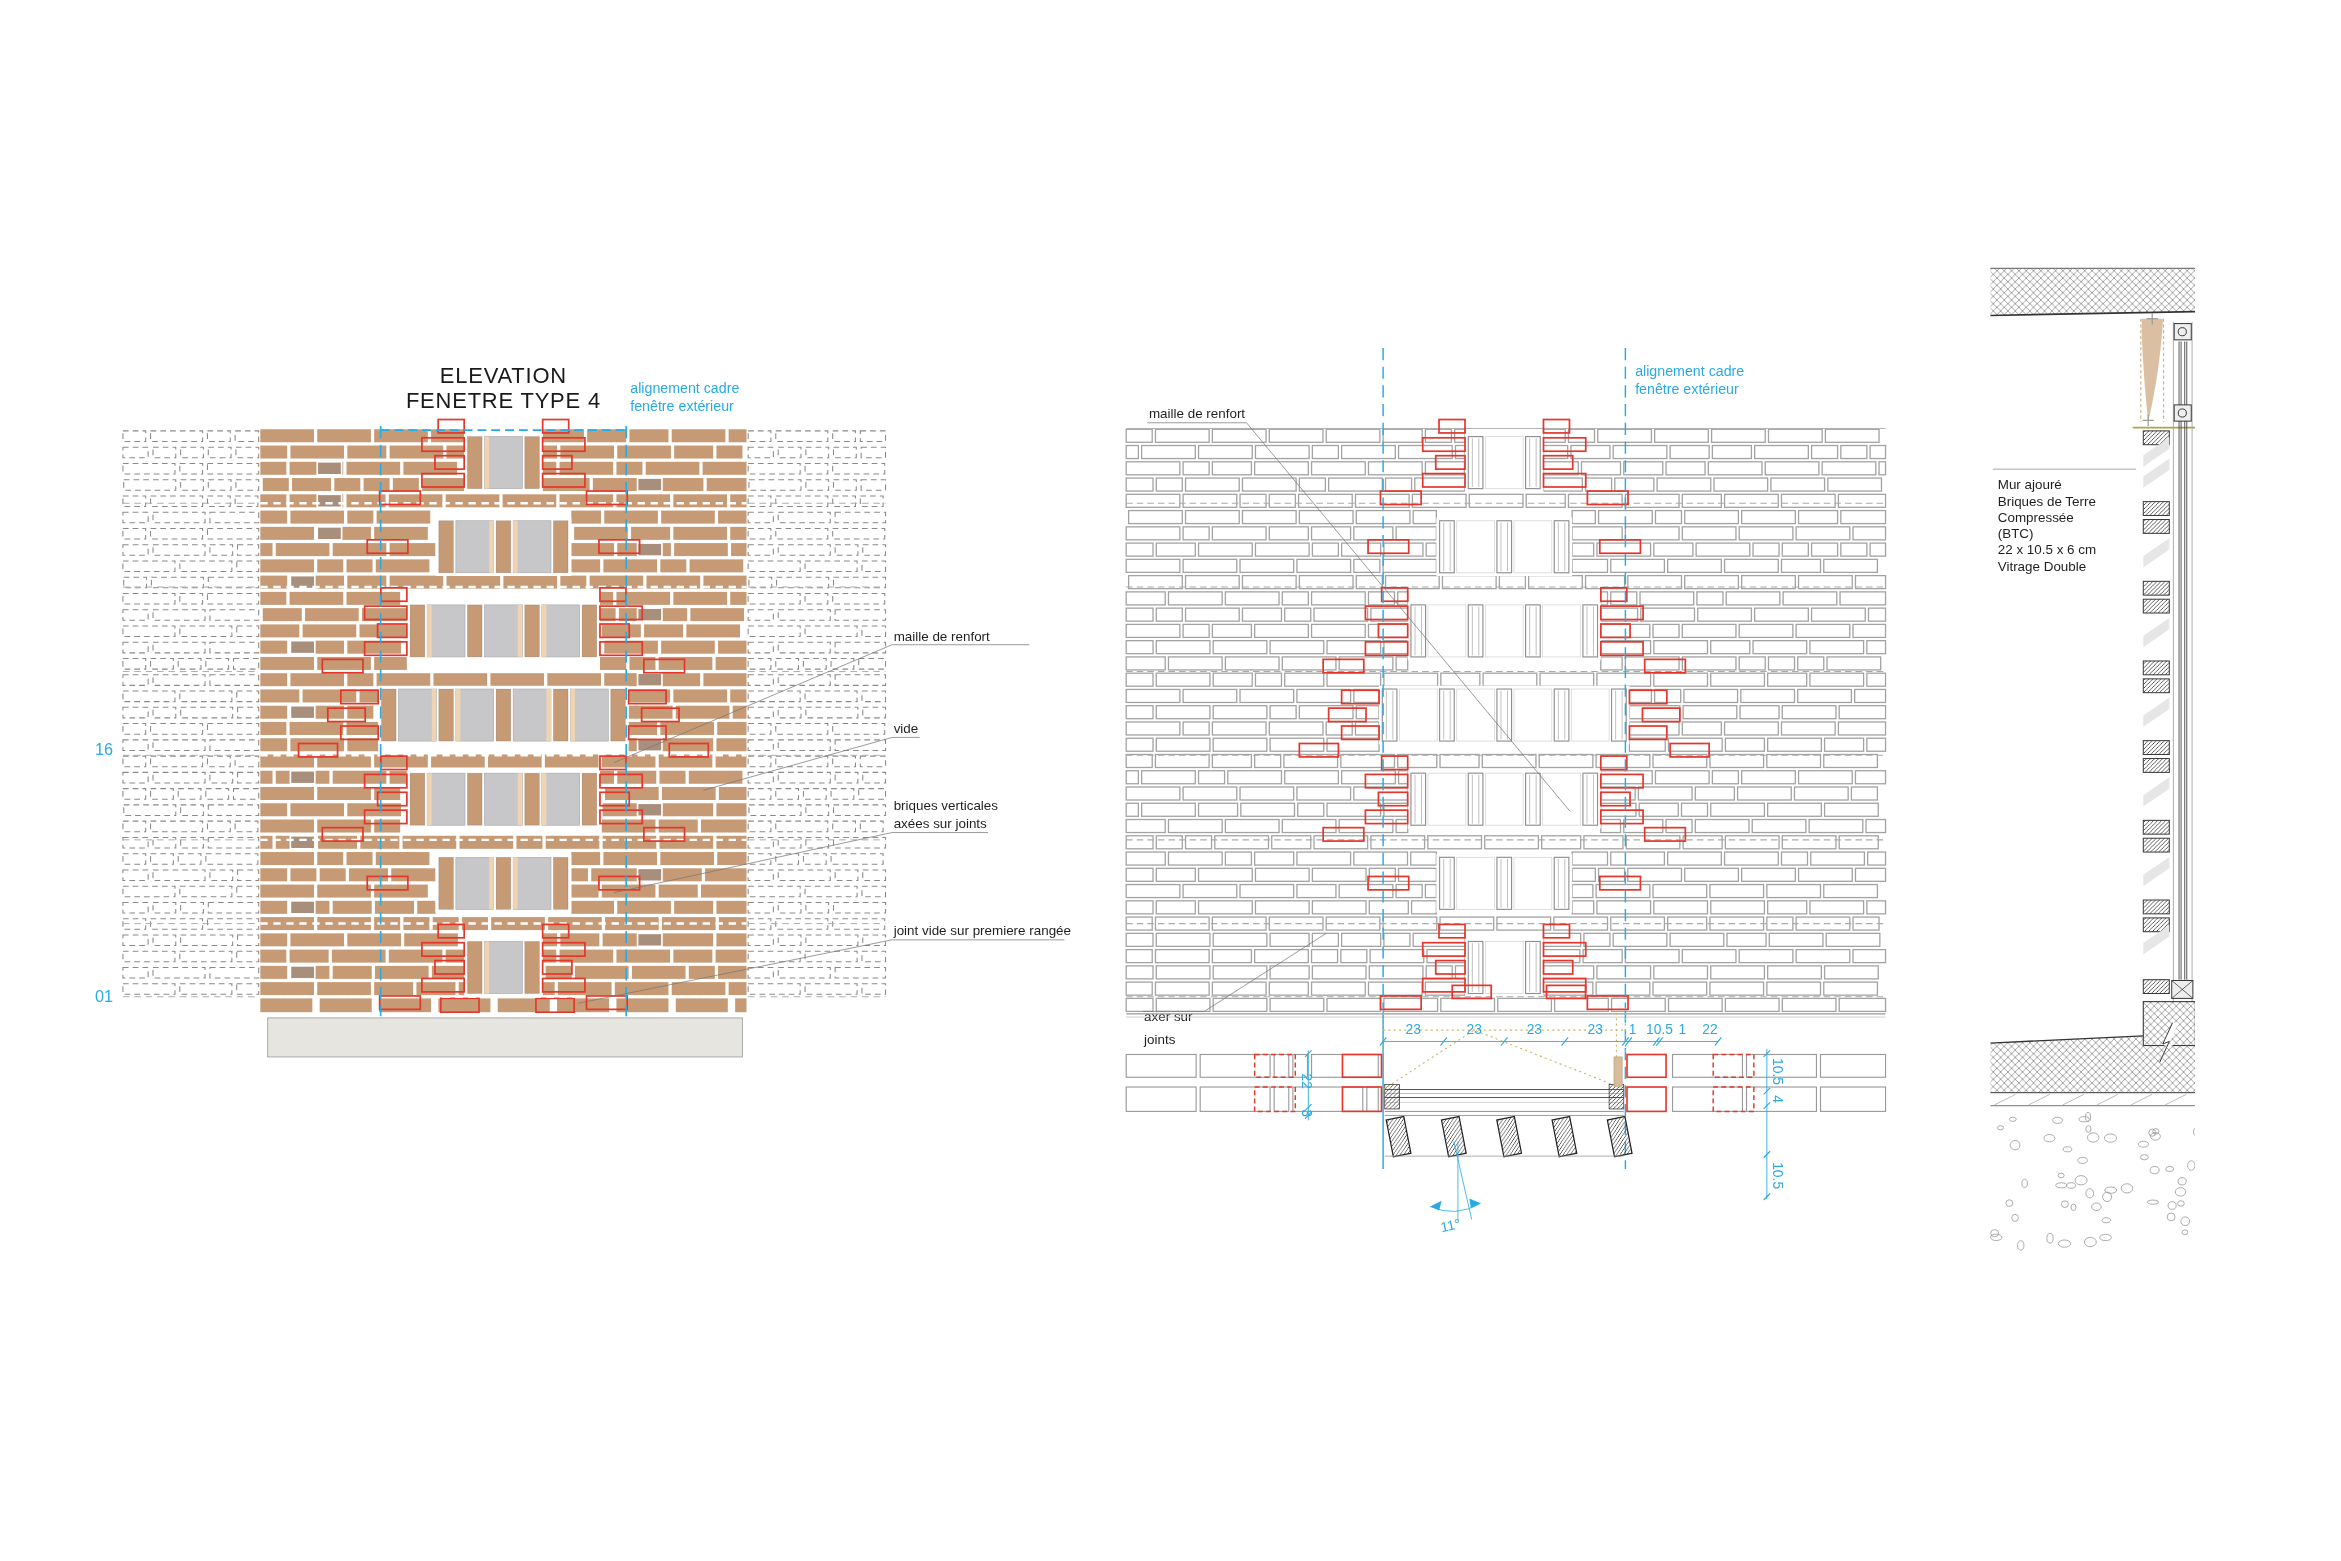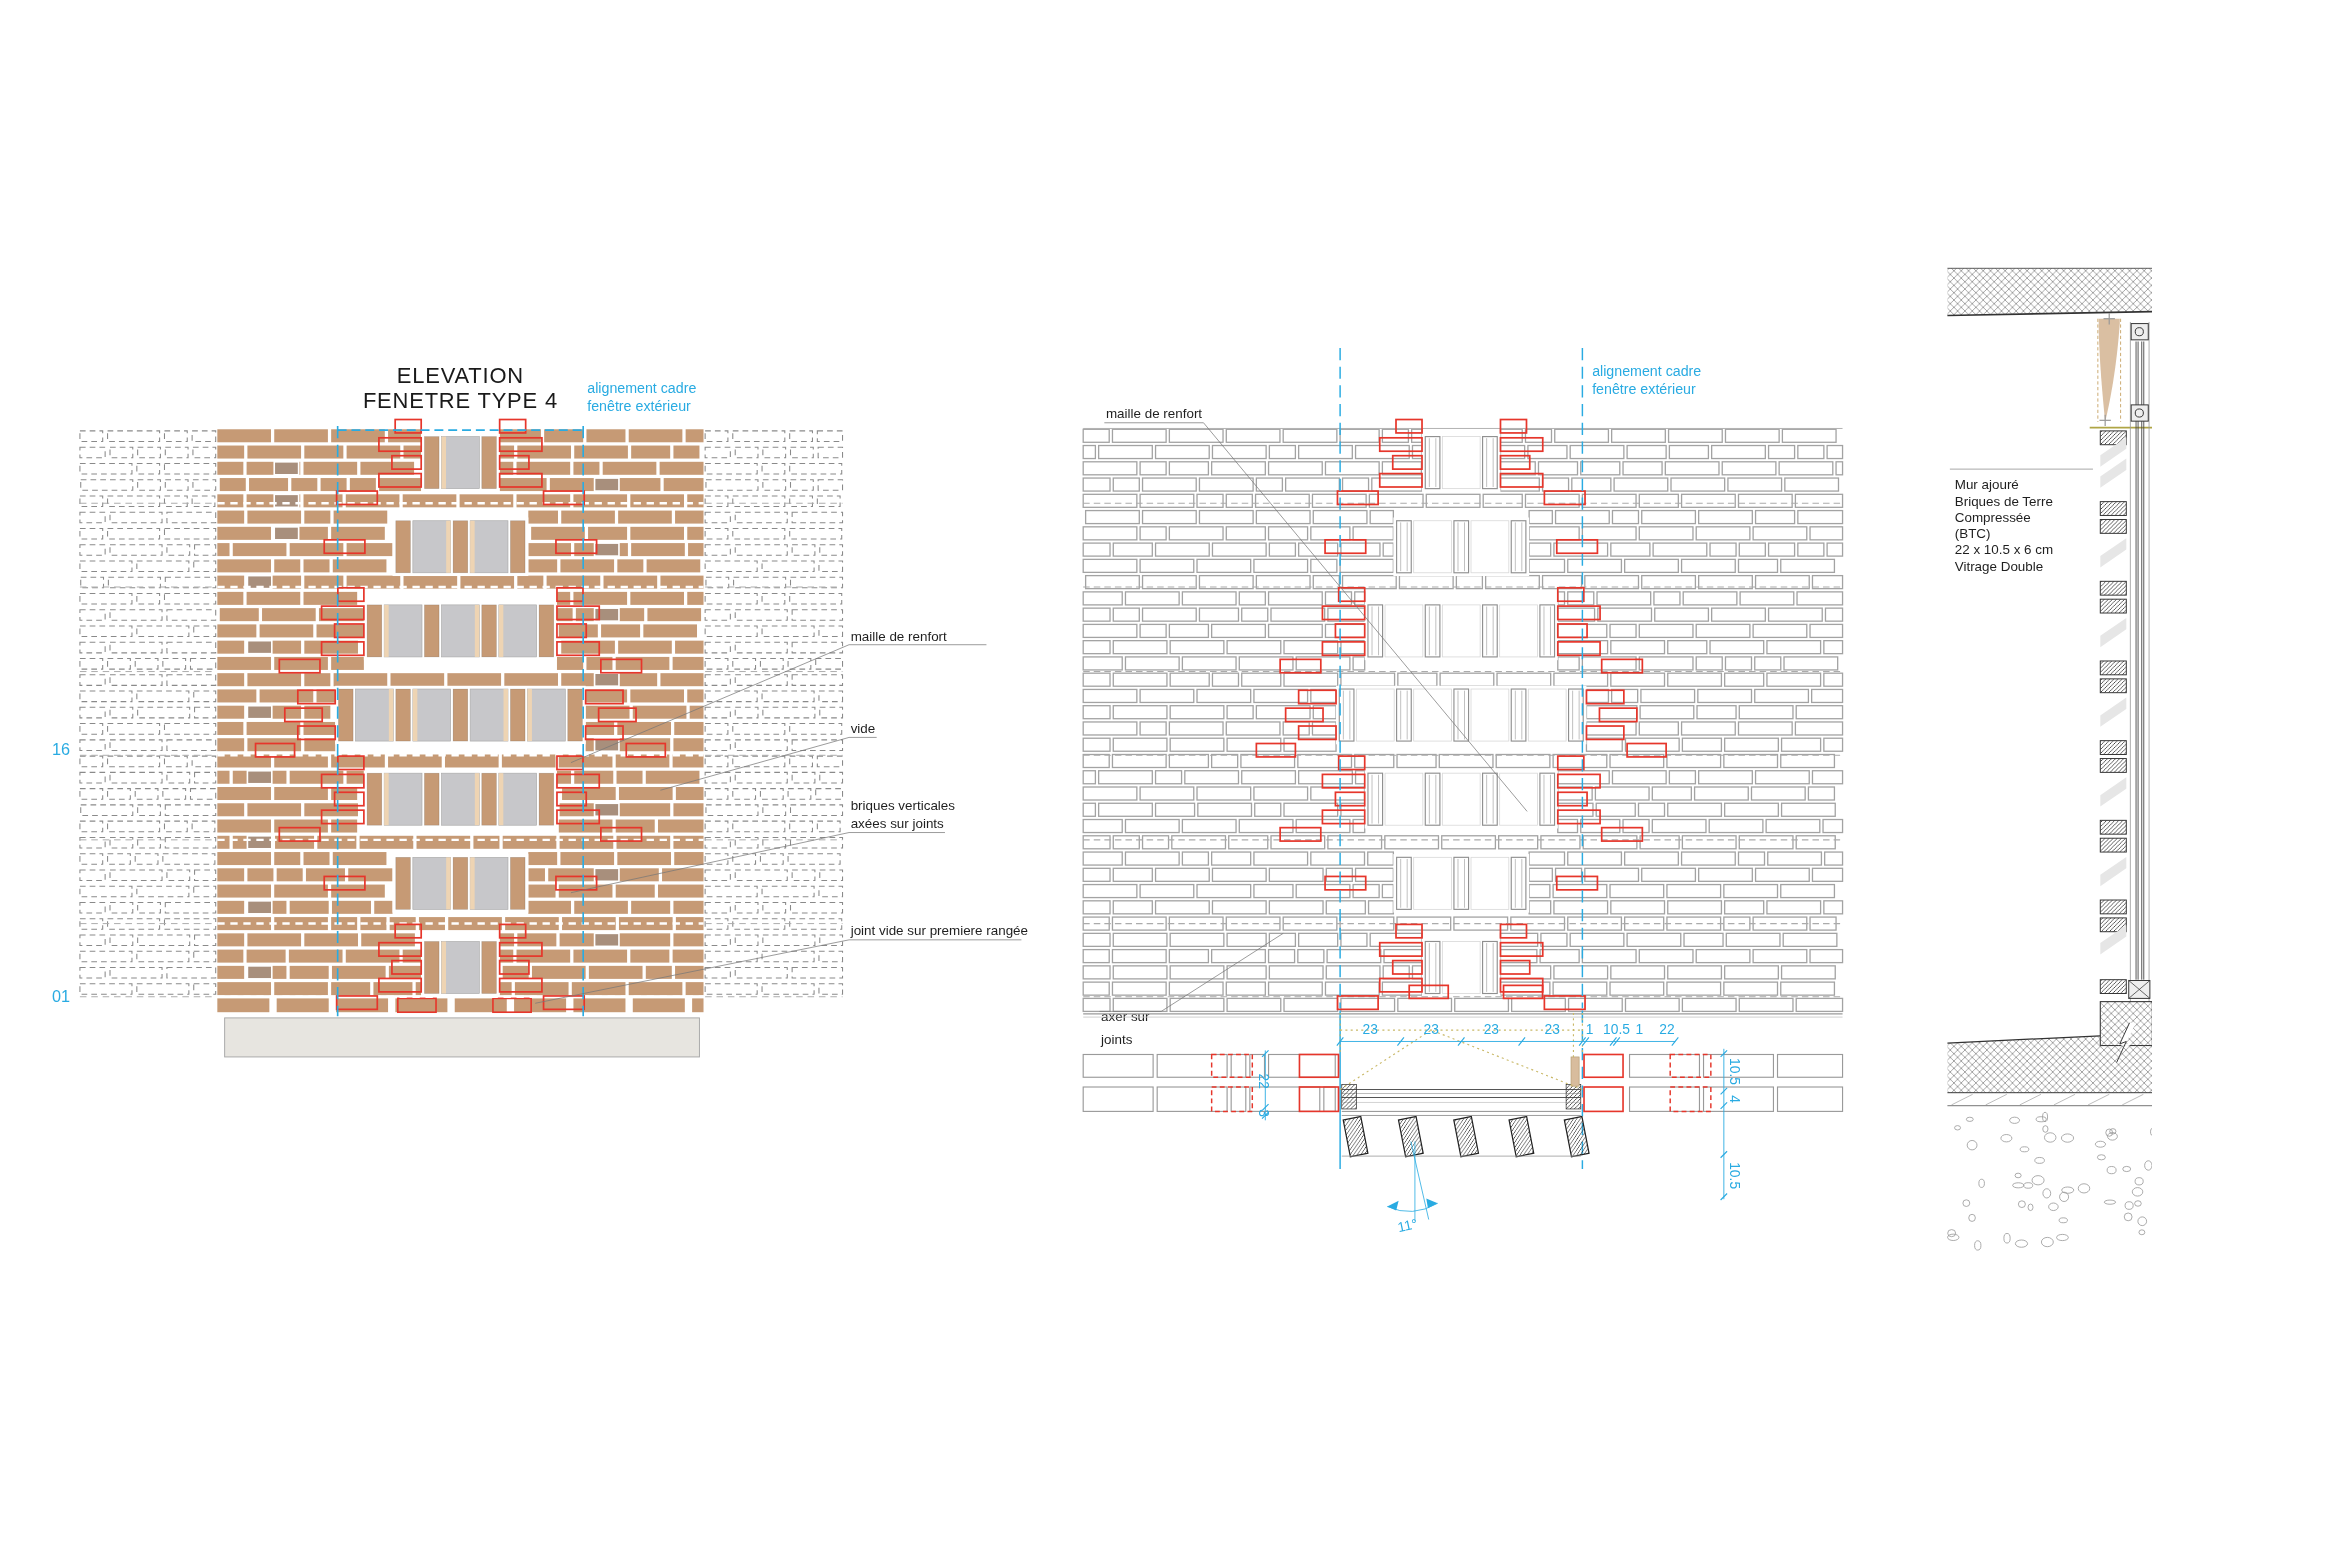--- a/index.html
+++ b/index.html
@@ -1,16 +1,16 @@
 <!DOCTYPE html>
 <html style="font-size:13px"><head>
 <meta charset="utf-8">
 <style>
   html,body{margin:0;padding:0;background:#fff;}
-  .canvas{position:relative;width:2152px;height:1561px;background:#ffffff;overflow:hidden;}
+  .canvas{position:relative;width:2152px;height:1561px;background:#ffffff;overflow:hidden;padding-left:43px;}
   svg{display:block;}
   text{font-family:"Liberation Sans","DejaVu Sans",sans-serif;}
   .t-title{font-size:27px;fill:#1a1a1a;letter-spacing:1px;}
   .t-cyan{font-size:17.5px;fill:#29ABE2;}
   .t-row{font-size:20px;fill:#29ABE2;}
   .t-ann{font-size:16.5px;fill:#1f1f1f;}
   .t-dim{font-size:17px;fill:#29ABE2;}
   .t-note{font-size:16.5px;fill:#1f1f1f;}
 </style>
 </head>

